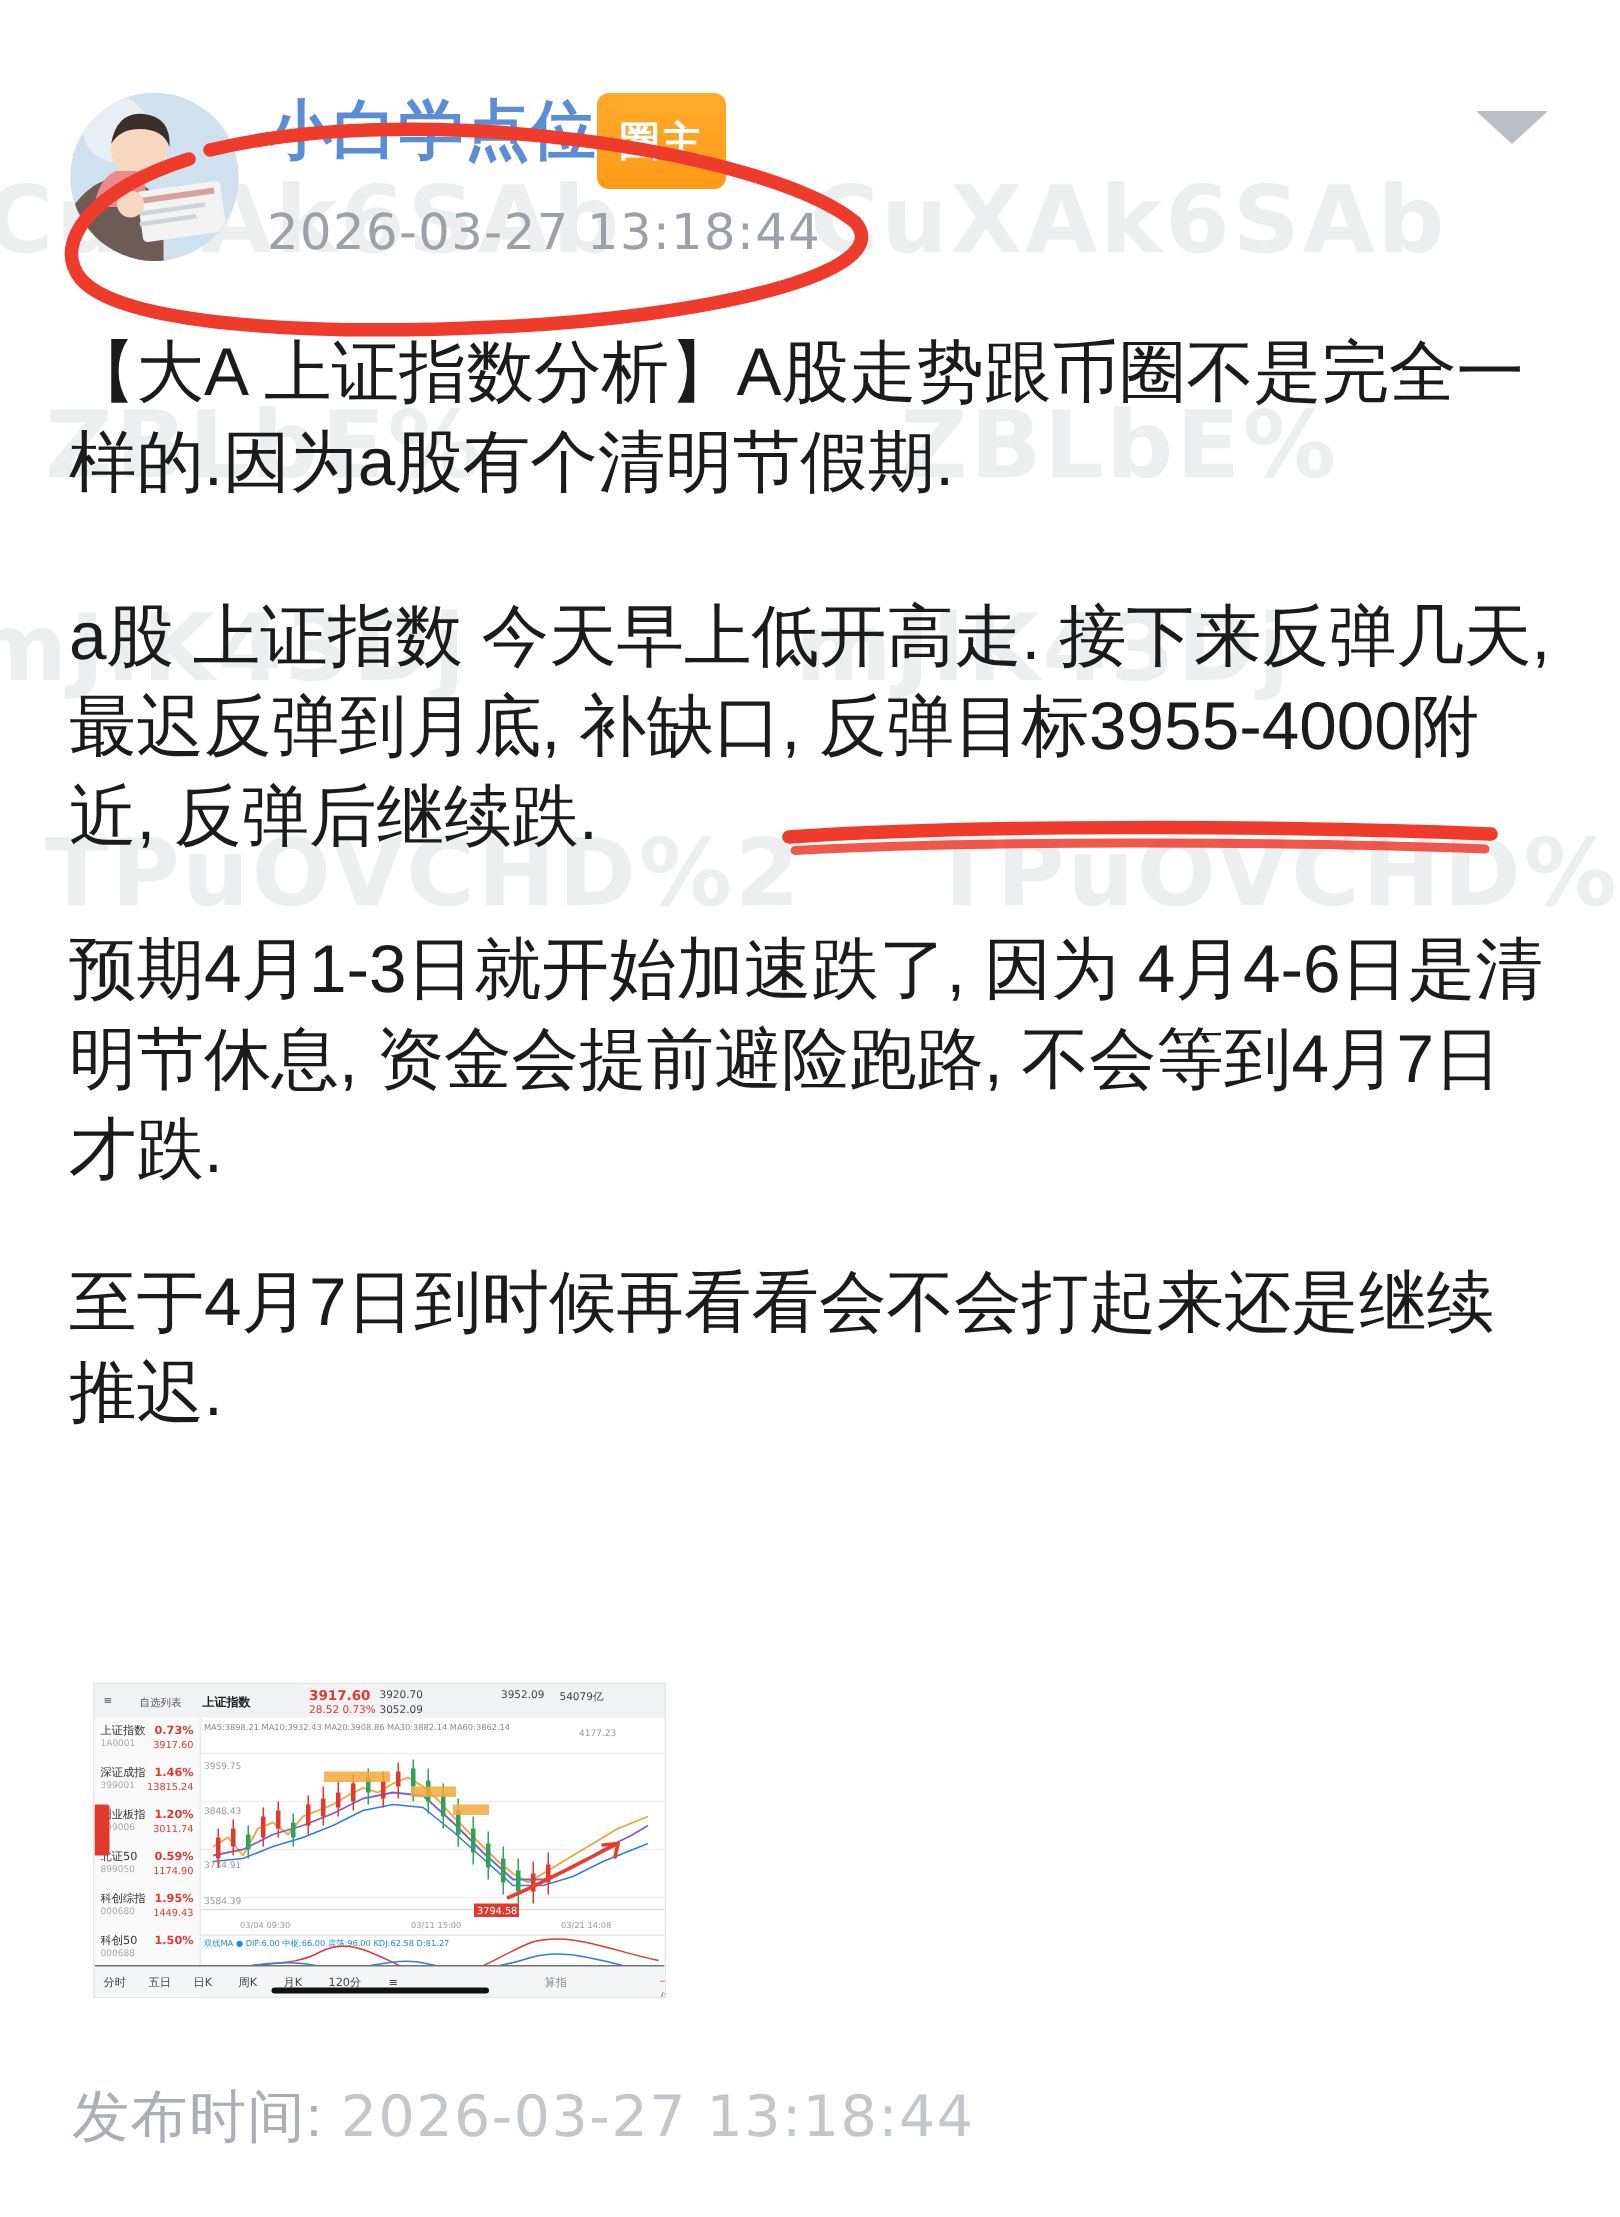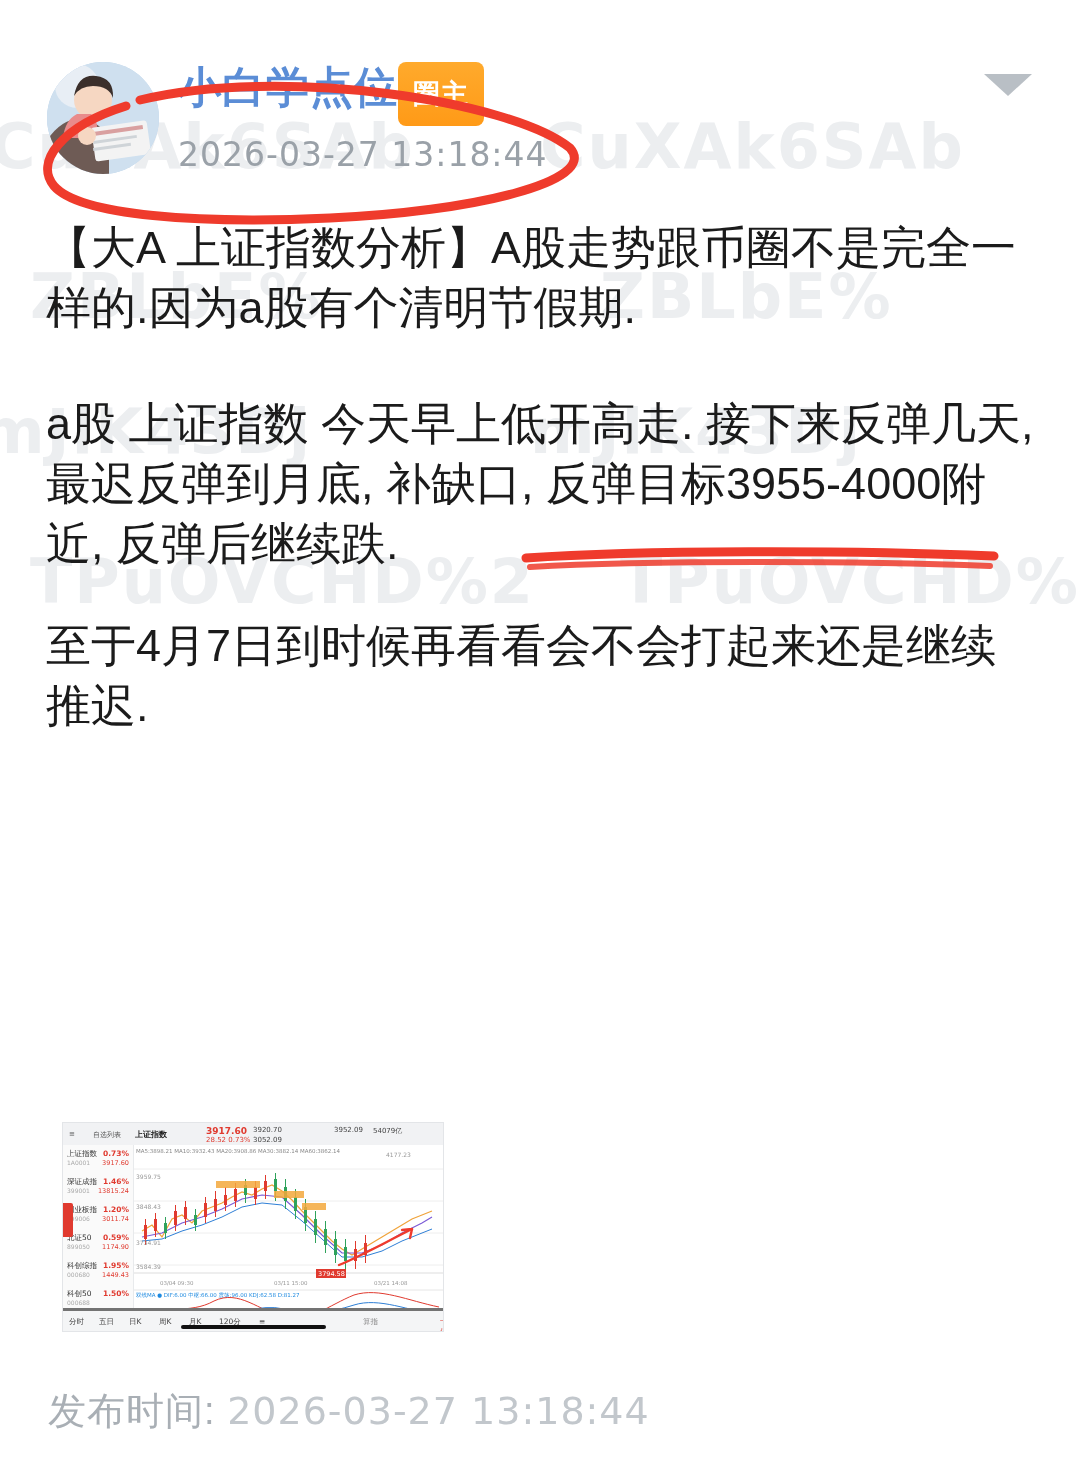--- a/index.html
+++ b/index.html
@@ -182,21 +182,21 @@
   .cs-row .cd { color:#aaa; font-size:6px; }
   .cs-row .pc { position:absolute; right:2px; top:0px; color:#e03a2f; font-size:7.5px; font-weight:bold;}
   .cs-row .px { position:absolute; right:2px; top:10px; color:#e03a2f; font-size:6.5px;}
 
   .cs-chart {
     position:absolute; left:71px; top:22px; width:309px; height:186px;
     background:#ffffff;
   }
   .cs-sub {
     position:absolute; left:0; bottom:0; width:380px; height:20px;
-    background:#f4f5f6; border-top:3px solid #737373;
+    background:#f4f5f6; border-top:1px solid #737373;
     font-size:7.5px; color:#444;
   }
   .cs-sub span { position:absolute; top:6px; }
   .cs-homebar {
     position:absolute; left:118px; bottom:2px; width:145px; height:4px;
     background:#111; border-radius:2px;
   }
 
   
   .footer {
@@ -250,20 +250,21 @@
   <div class="chevron"></div>
 </div>
 
 <svg class="annotation-circle" viewBox="0 0 560 160">
   <path d="M100 30 C 240 -4, 470 30, 530 78 C 560 112, 430 142, 290 148 C 160 154, 40 146, 14 116 C -6 92, 22 56, 86 36" fill="none" stroke="#ef3b2c" stroke-width="9" stroke-linecap="round"></path>
 </svg>
 
 <div class="content">
   <p class="para first">【大A 上证指数分析】A股走势跟币圈不是完全一样的.因为a股有个清明节假期.</p>
   <p class="para p2">a股 上证指数 今天早上低开高走. 接下来反弹几天, 最迟反弹到月底, 补缺口, 反弹目标3955-4000附近, 反弹后继续跌.</p>
+  <p class="para">预期4月1-3日就开始加速跌了, 因为 4月4-6日是清明节休息, 资金会提前避险跑路, 不会等到4月7日才跌.</p>
   <p class="para">至于4月7日到时候再看看会不会打起来还是继续推迟.</p>
 </div>
 
 <svg class="annotation-underline" viewBox="0 0 480 40">
   <path d="M6 18 C 120 10, 330 10, 474 16" fill="none" stroke="#ef3b2c" stroke-width="9" stroke-linecap="round"></path>
   <path d="M10 27 C 130 20, 340 21, 470 26" fill="none" stroke="#ef3b2c" stroke-width="6" stroke-linecap="round" opacity="0.85"></path>
 </svg>
 
 <div class="chart-shot">
 

